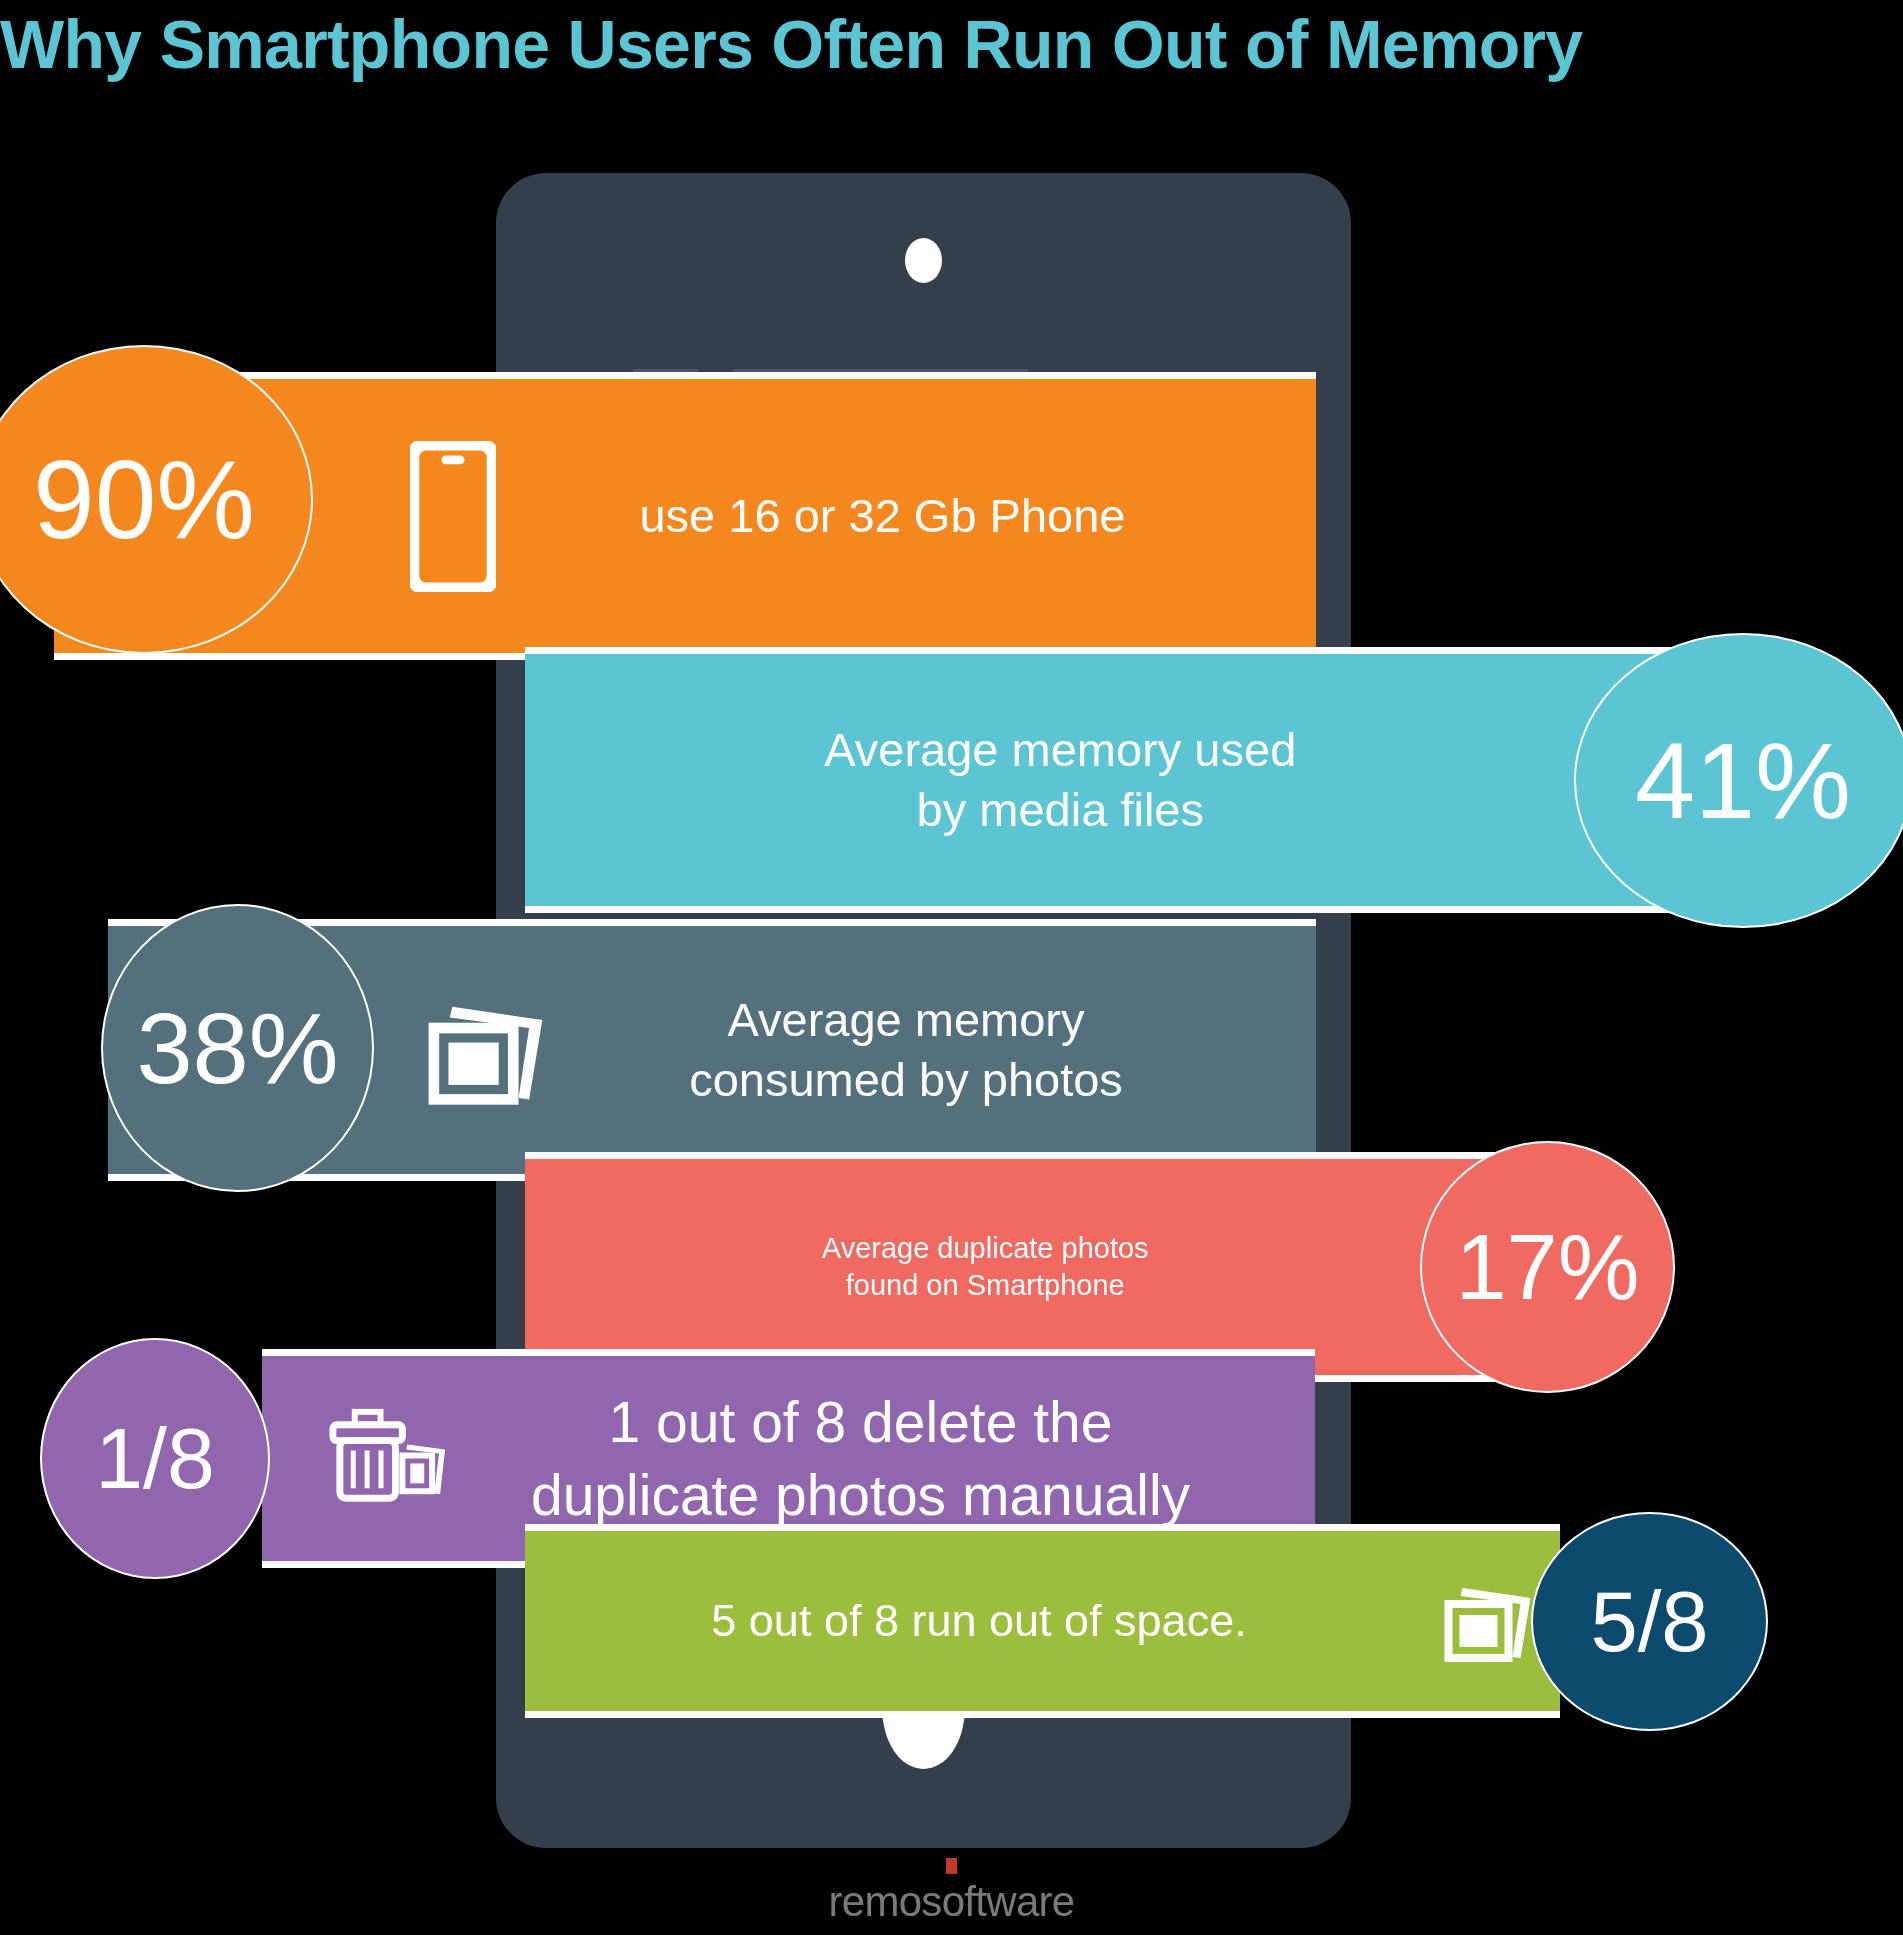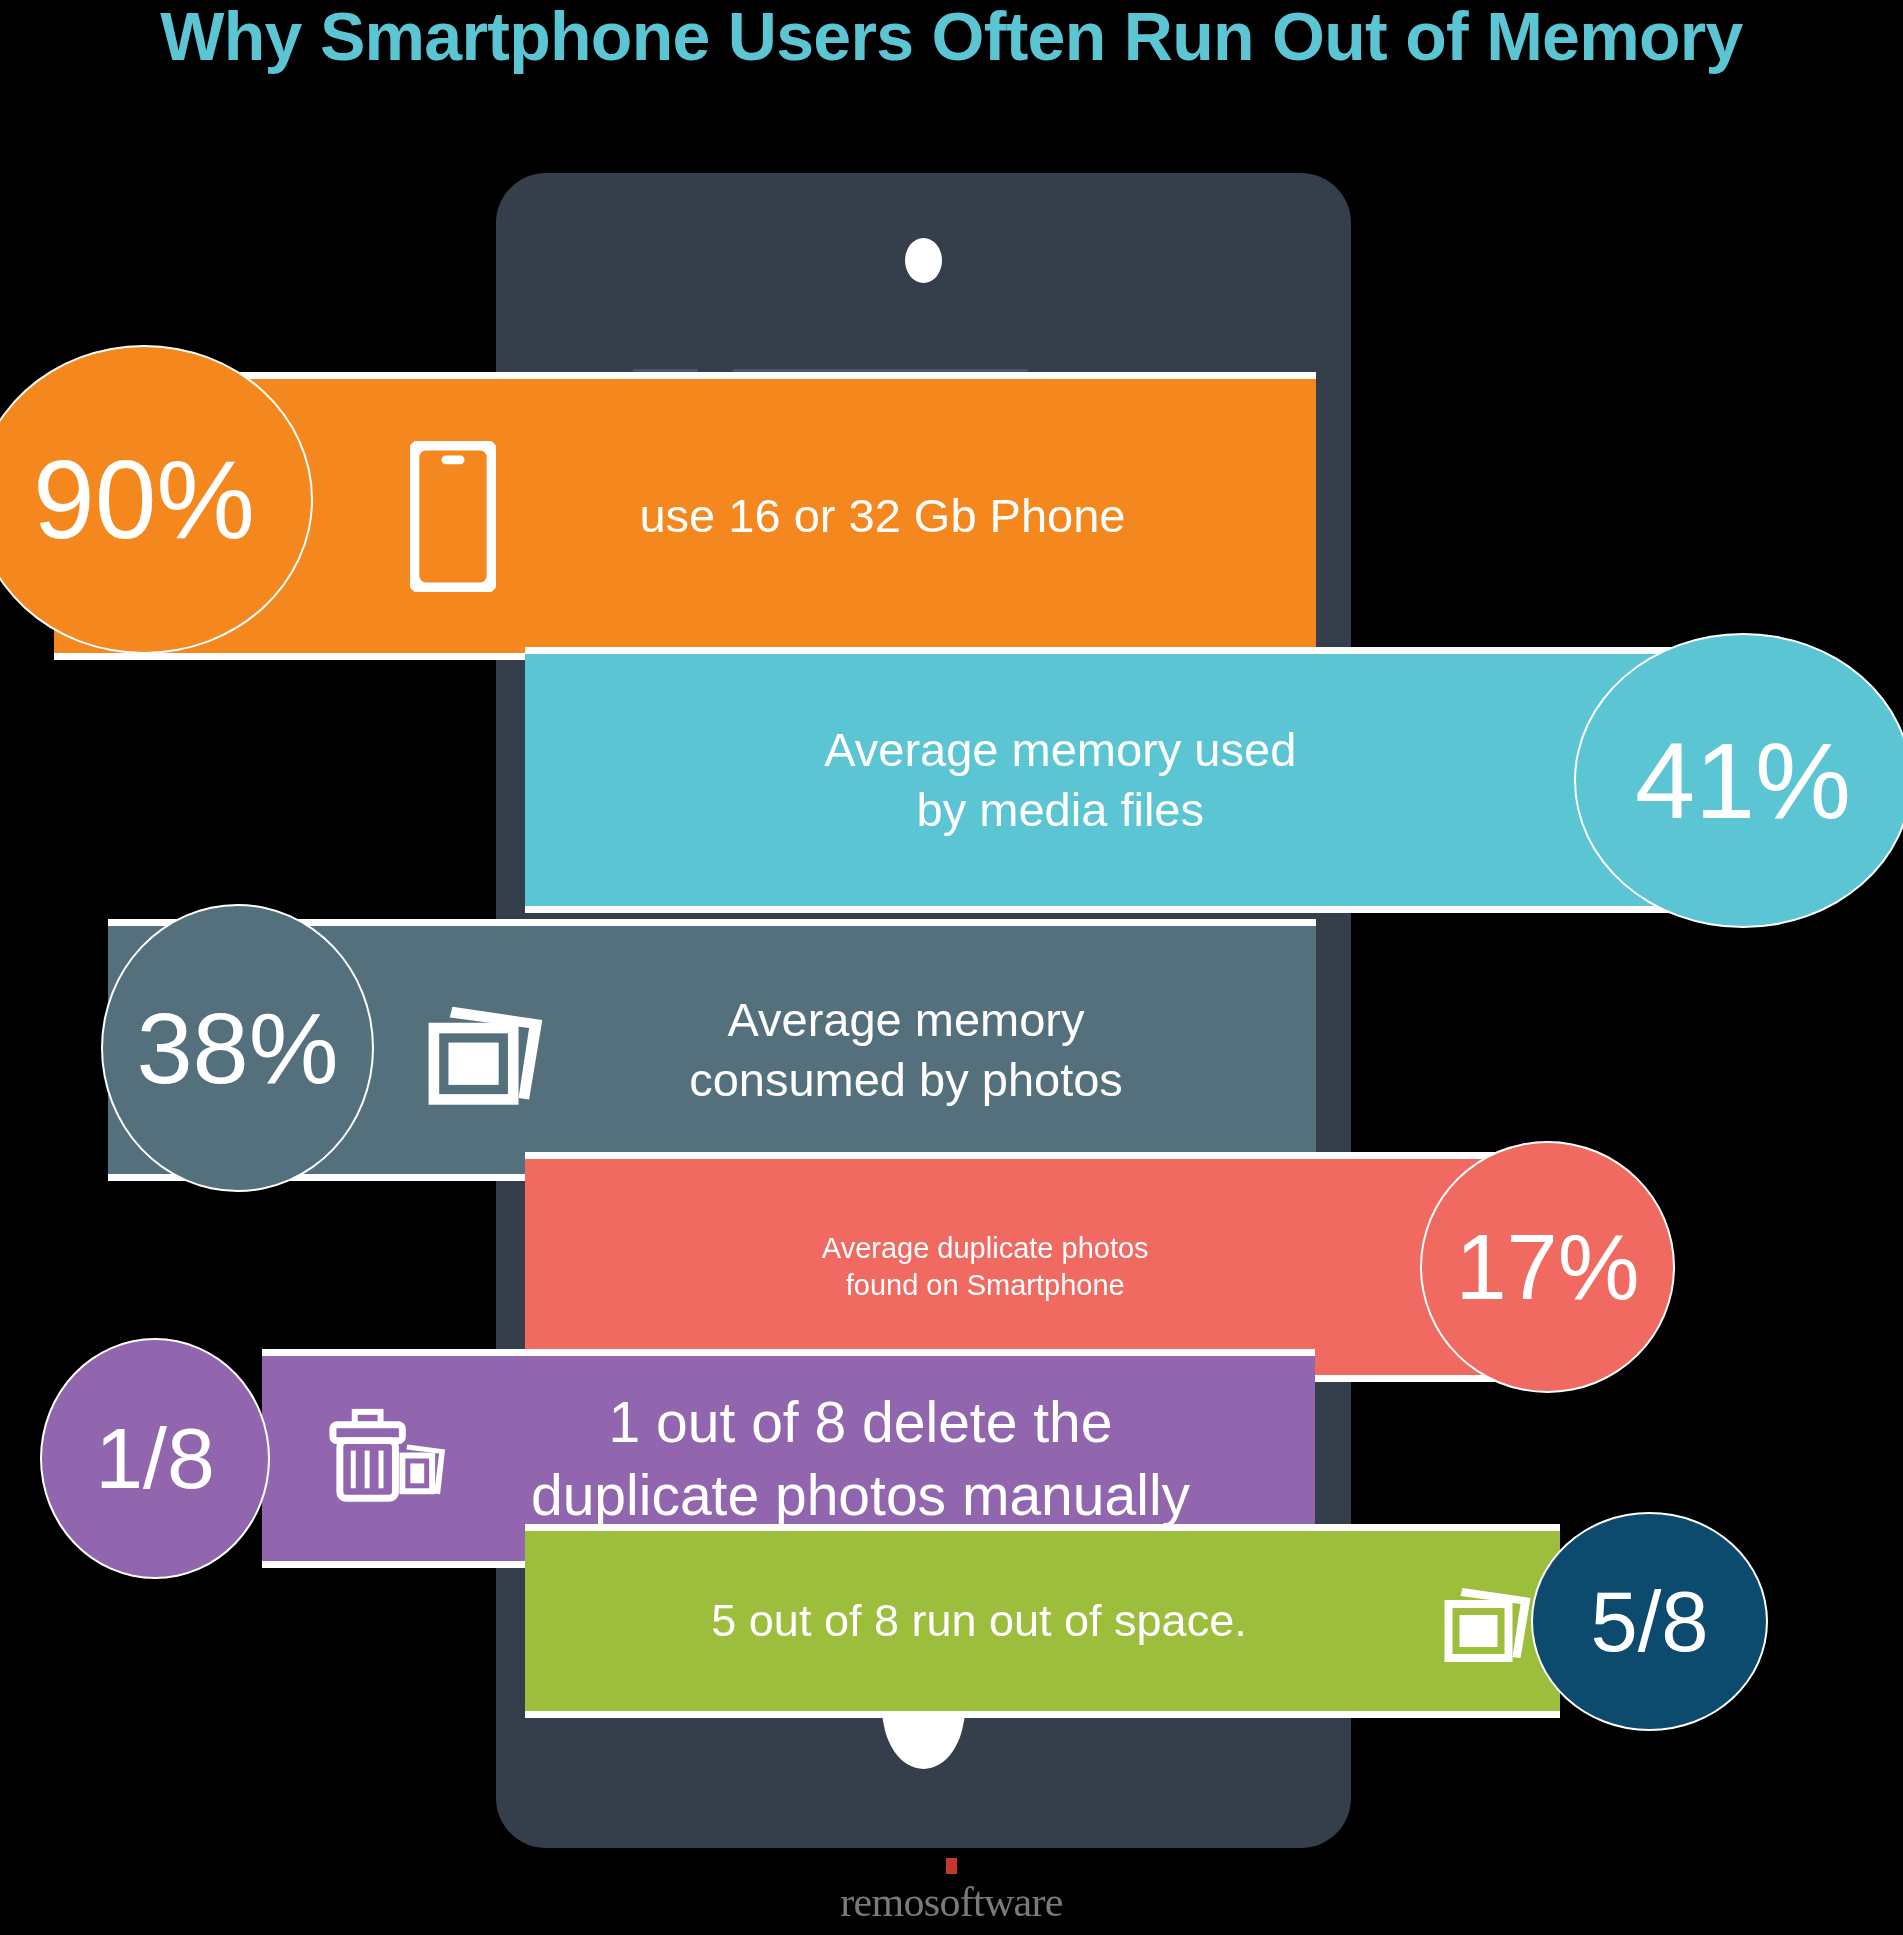--- a/index.html
+++ b/index.html
@@ -12,25 +12,24 @@
     height: 1936px;
     position: relative;
     overflow: hidden;
     font-family: "Liberation Sans", sans-serif;
   }
 
   
   #title {
     position: absolute;
     left: 0;
-    top: 0;
+    top: 8px;
     width: 1903px;
     height: 79px;
     line-height: 72px;
-    text-align: center;
     color: #5BC5D4;
     font-size: 68px;
     font-weight: bold;
     letter-spacing: -0.7px;
     white-space: nowrap;
   }
 
   
   #phone {
     position: absolute;
@@ -126,21 +125,20 @@
   #logo-dot {
     width: 11.5px;
     height: 16px;
     background: #C0392B;
     margin: 0 auto 4.3px auto;
   }
   #logo-text {
     color: #7A7A7A;
     font-size: 42px;
     letter-spacing: -0.7px;
-    font-family: Liberation Serif, serif;
   }
 </style>
 </head>
 <body>
 
 <div id="title">Why Smartphone Users Often Run Out of Memory</div>
 
 <div id="phone">
   <div id="phone-camera"></div>
   <div id="phone-speaker-short"></div>

